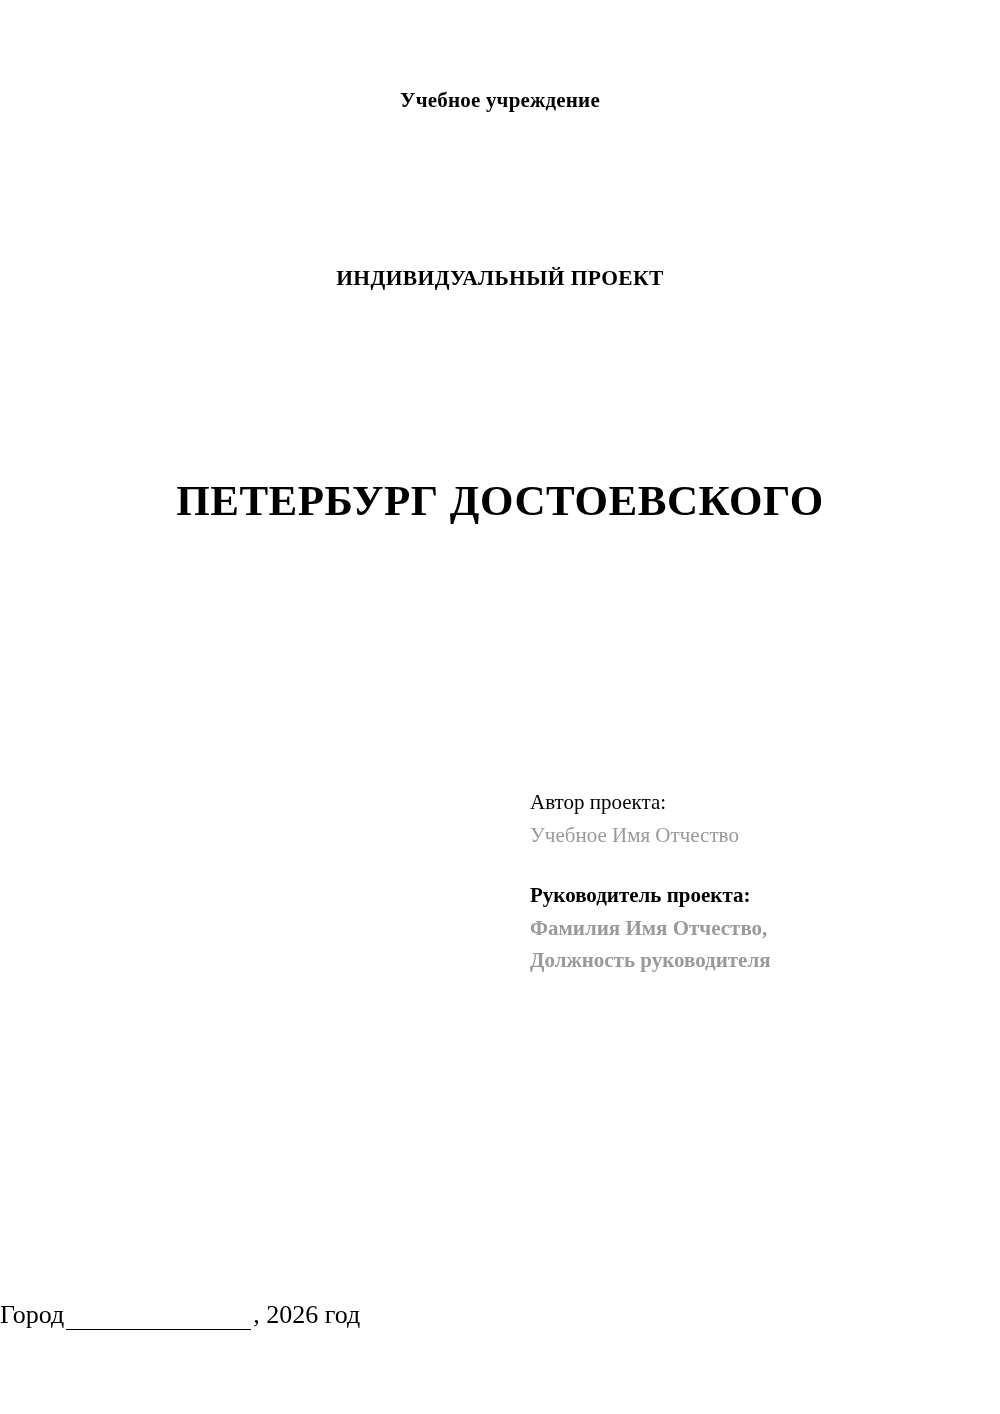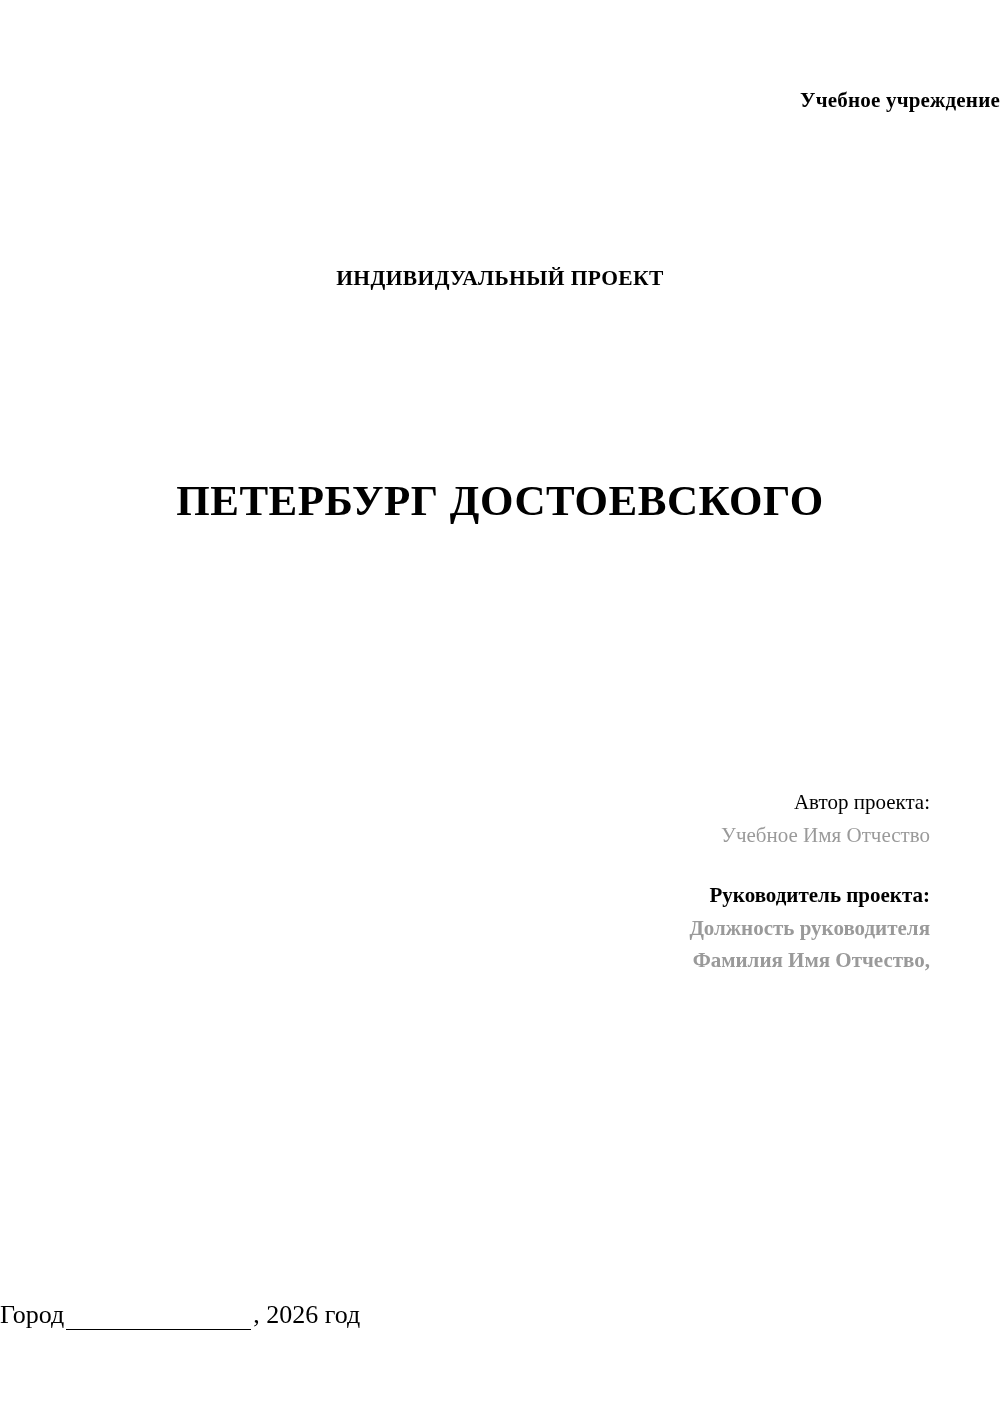--- a/index.html
+++ b/index.html
@@ -19,21 +19,21 @@
     background: #ffffff;
     box-sizing: border-box;
     overflow: hidden;
   }
   
   .institution {
     position: absolute;
     top: 88px;
     left: 0;
     width: 100%;
-    text-align: right;
+    text-align: center;
     font-size: 21px;
     font-weight: 700;
     letter-spacing: 0.2px;
   }
   
   .work-type {
     position: absolute;
     top: 266px;
     left: 0;
     width: 100%;
@@ -52,21 +52,21 @@
     font-size: 43px;
     font-weight: 700;
     letter-spacing: 0.5px;
   }
   
   .meta-block {
     position: absolute;
     top: 786px;
     left: 530px;
     width: 400px;
-    text-align: right;
+    text-align: left;
   }
   .meta-label {
     font-size: 21px;
     line-height: 1.55;
     color: #000000;
   }
   .meta-value {
     font-size: 21px;
     line-height: 1.55;
     color: #9a9a9a;
@@ -109,22 +109,22 @@
 
   <div class="meta-block">
 
     <div class="meta-group">
       <div class="meta-label">Автор проекта:</div>
       <div class="meta-value">Учебное Имя Отчество</div>
     </div>
 
     <div class="meta-group">
       <div class="meta-label">Руководитель проекта:</div>
+      <div class="meta-value">Фамилия Имя Отчество,</div>
       <div class="meta-value">Должность руководителя</div>
-      <div class="meta-value">Фамилия Имя Отчество,</div>
     </div>
 
   </div>
 
   <div class="footer-line">
     <span class="nowrap">
       <span>Город</span><span class="blank-rule"></span><span>, 2026 год</span>
     </span>
   </div>
 

